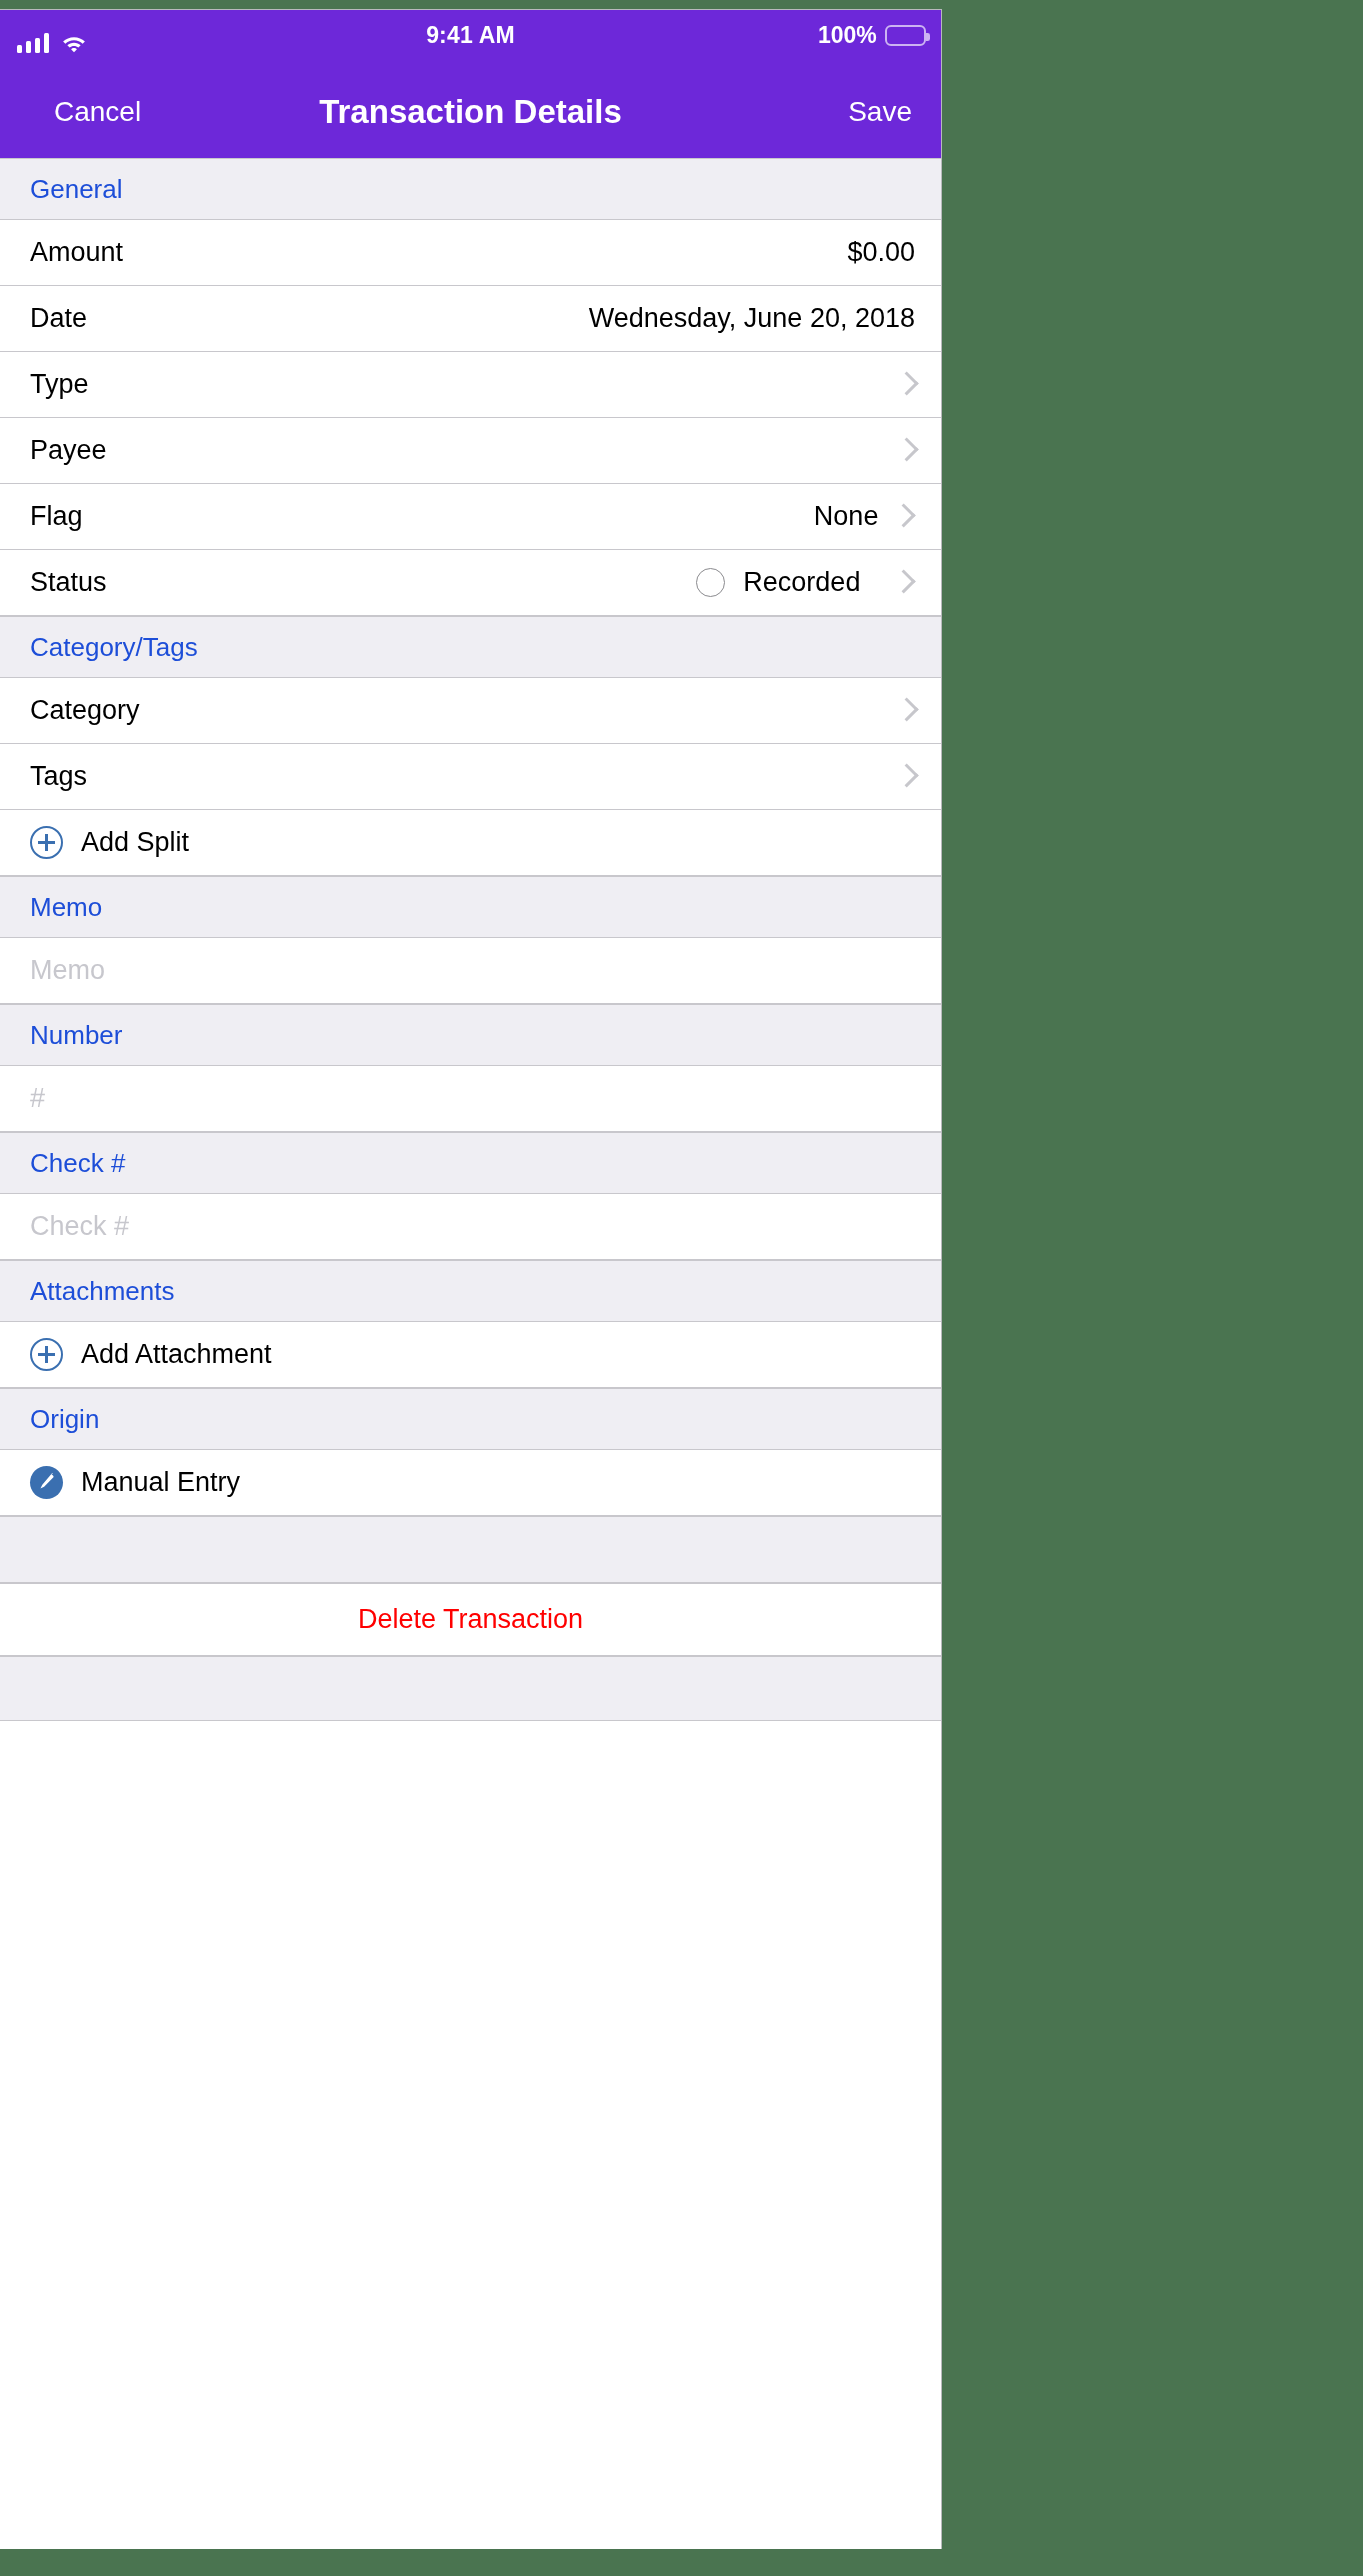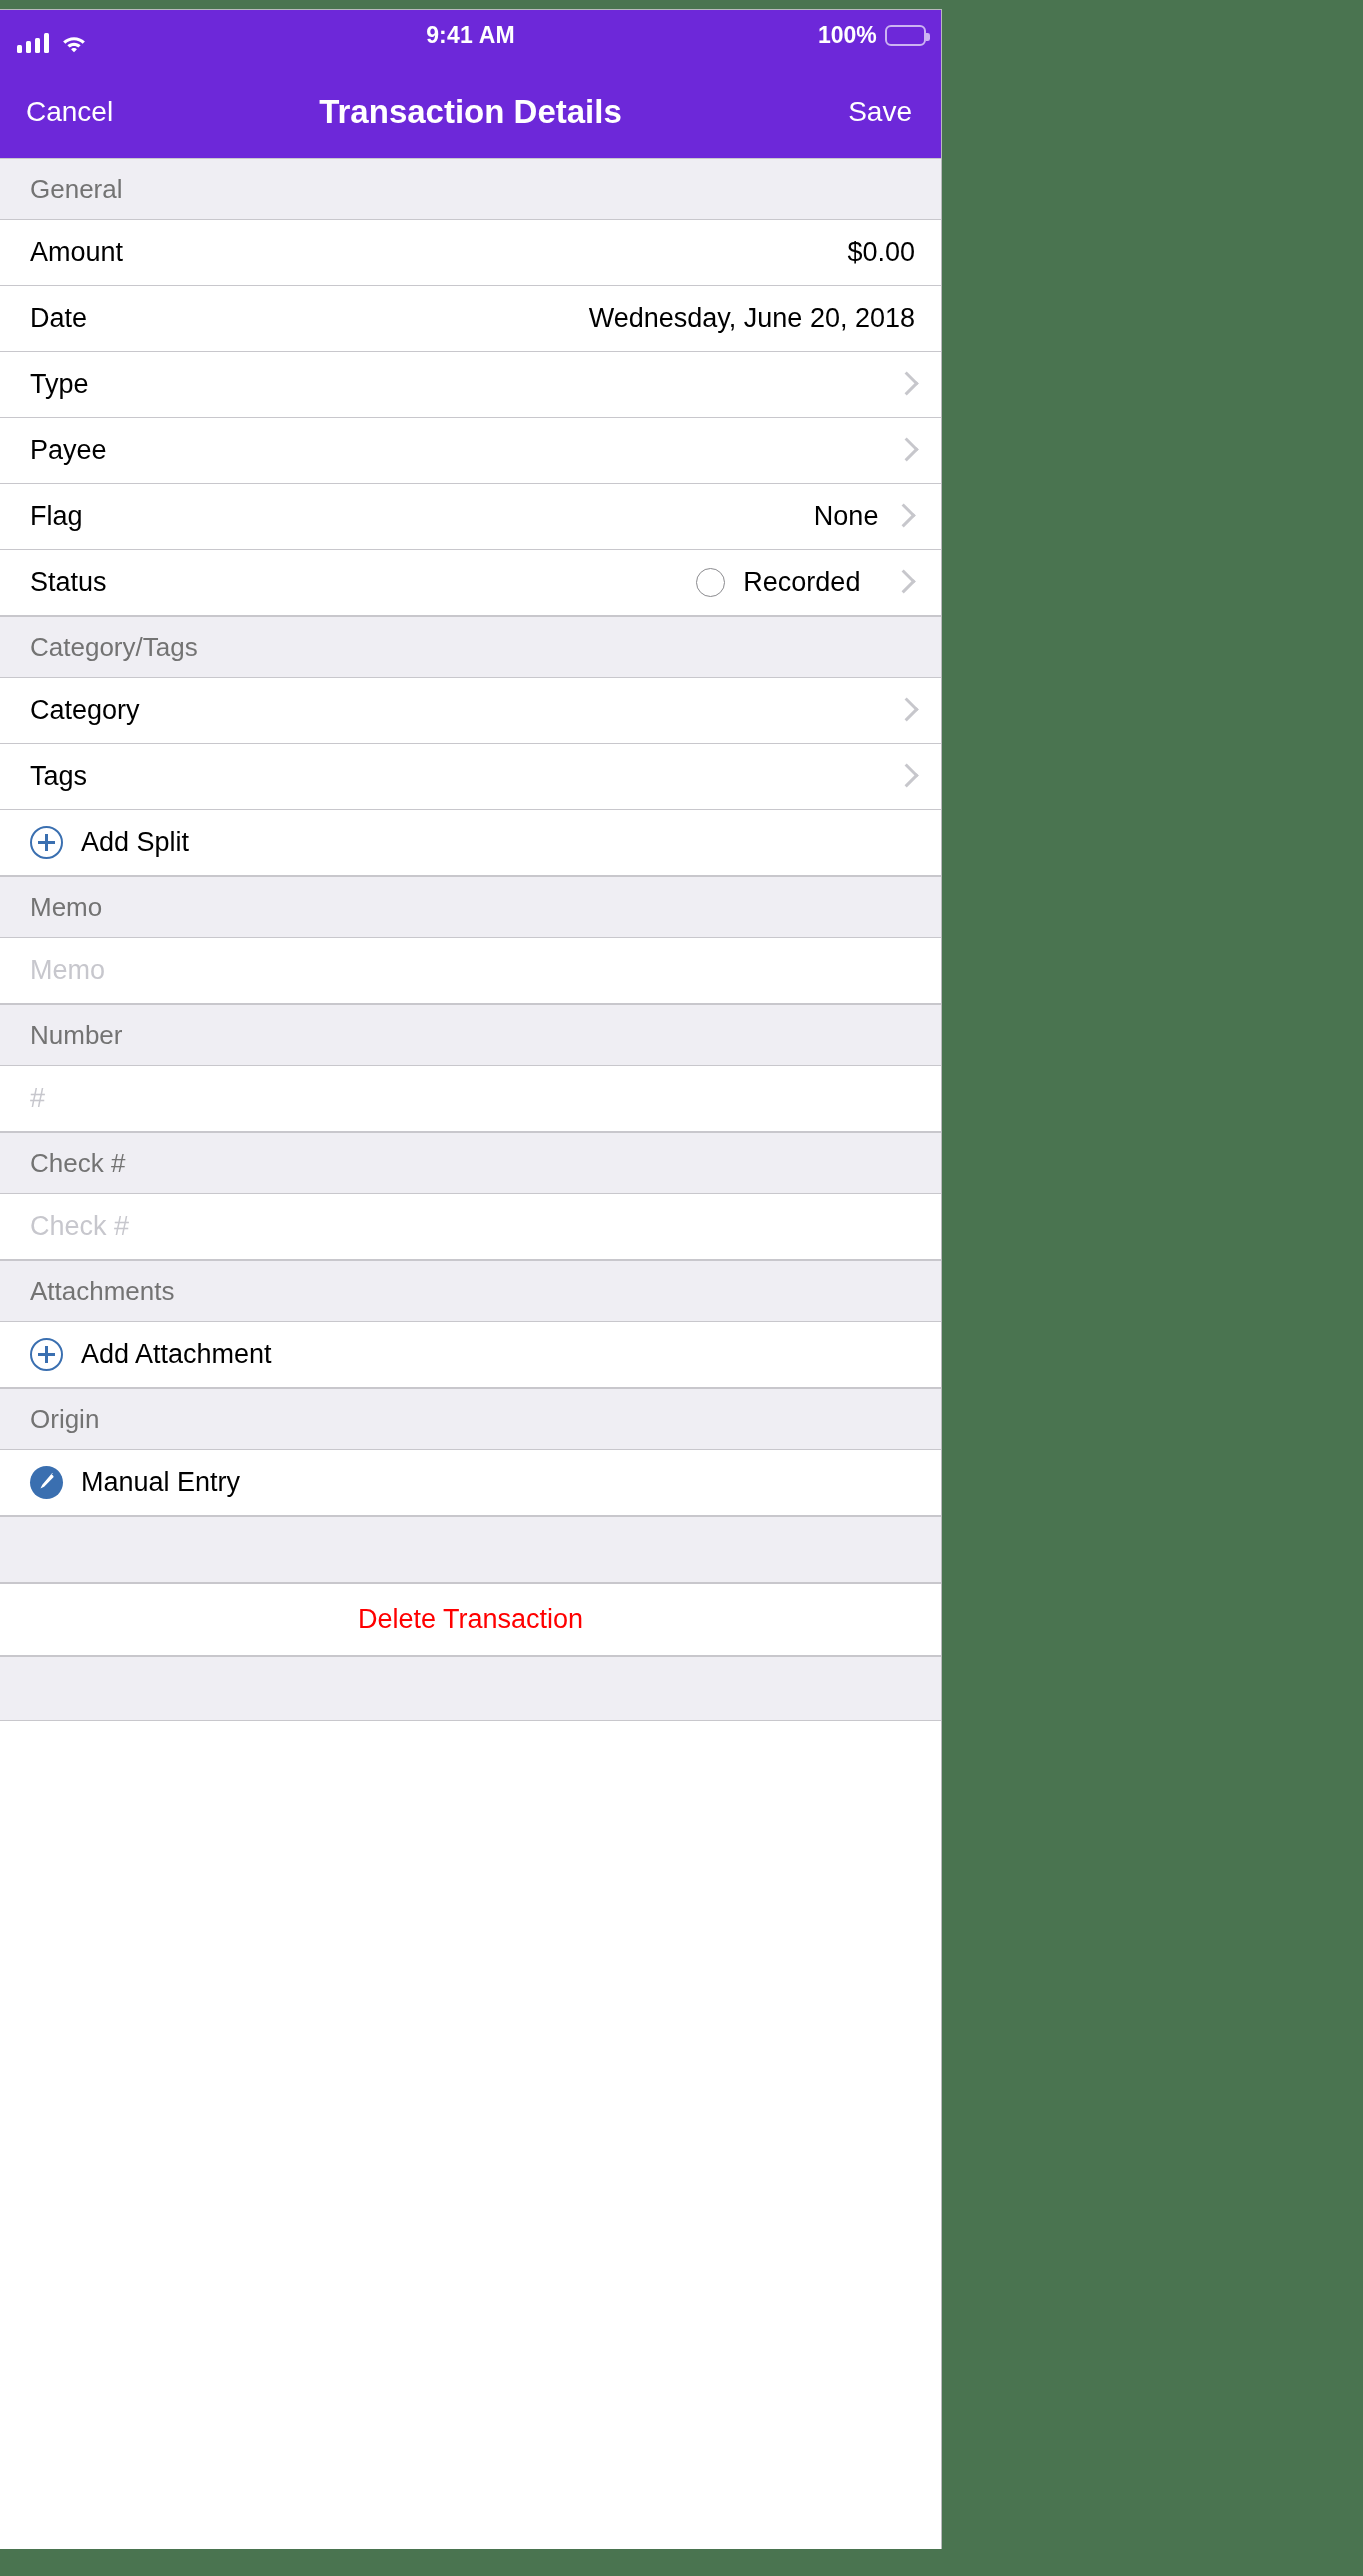--- a/index.html
+++ b/index.html
@@ -64,35 +64,36 @@
     width:3.8px;height:7.6px;border-radius:0 2.3px 2.3px 0;
     background:rgba(255,255,255,.65);
   }
   .navrow{
     height:94px;position:relative;color:#fff;
   }
   .nav-btn{
     position:absolute;top:50%;transform:translateY(-50%);
     font-size:28px;font-weight:400;color:#fff;white-space:nowrap;
     cursor:pointer;
+    margin-left:28px;
   }
   .nav-cancel{left:26px;}
   .nav-save{right:29px;}
   .nav-title{
     position:absolute;left:0;right:0;top:50%;transform:translateY(-50%);
     text-align:center;font-size:33px;font-weight:700;
   }
   
   .section-header{
     background:#efeef3;
     height:62px;
     display:flex;align-items:center;
     padding-left:30px;
     box-sizing:border-box;
-    color:#737373;
+    color:#1d4ed8;
     font-size:26px;
     border-bottom:1.5px solid #c8c7cc;
     border-top:1.5px solid #c8c7cc;
   }
   .spacer{
     background:#efeef3;
     border-bottom:1.5px solid #c8c7cc;
     border-top:1.5px solid #c8c7cc;
     box-sizing:border-box;
   }

